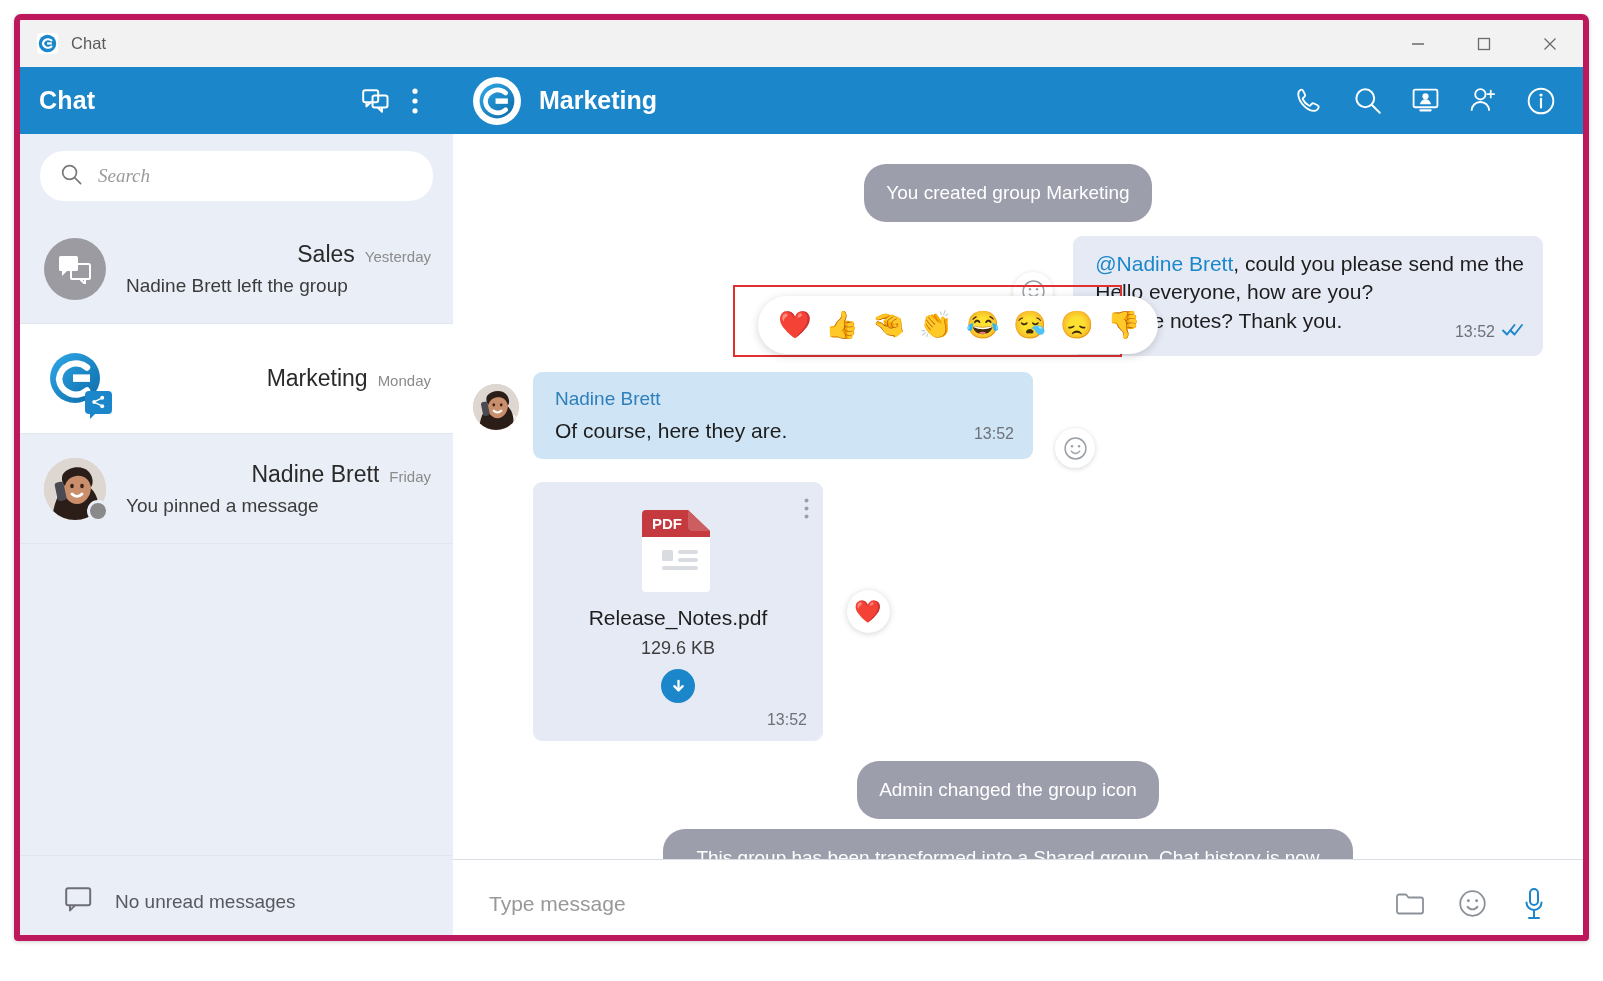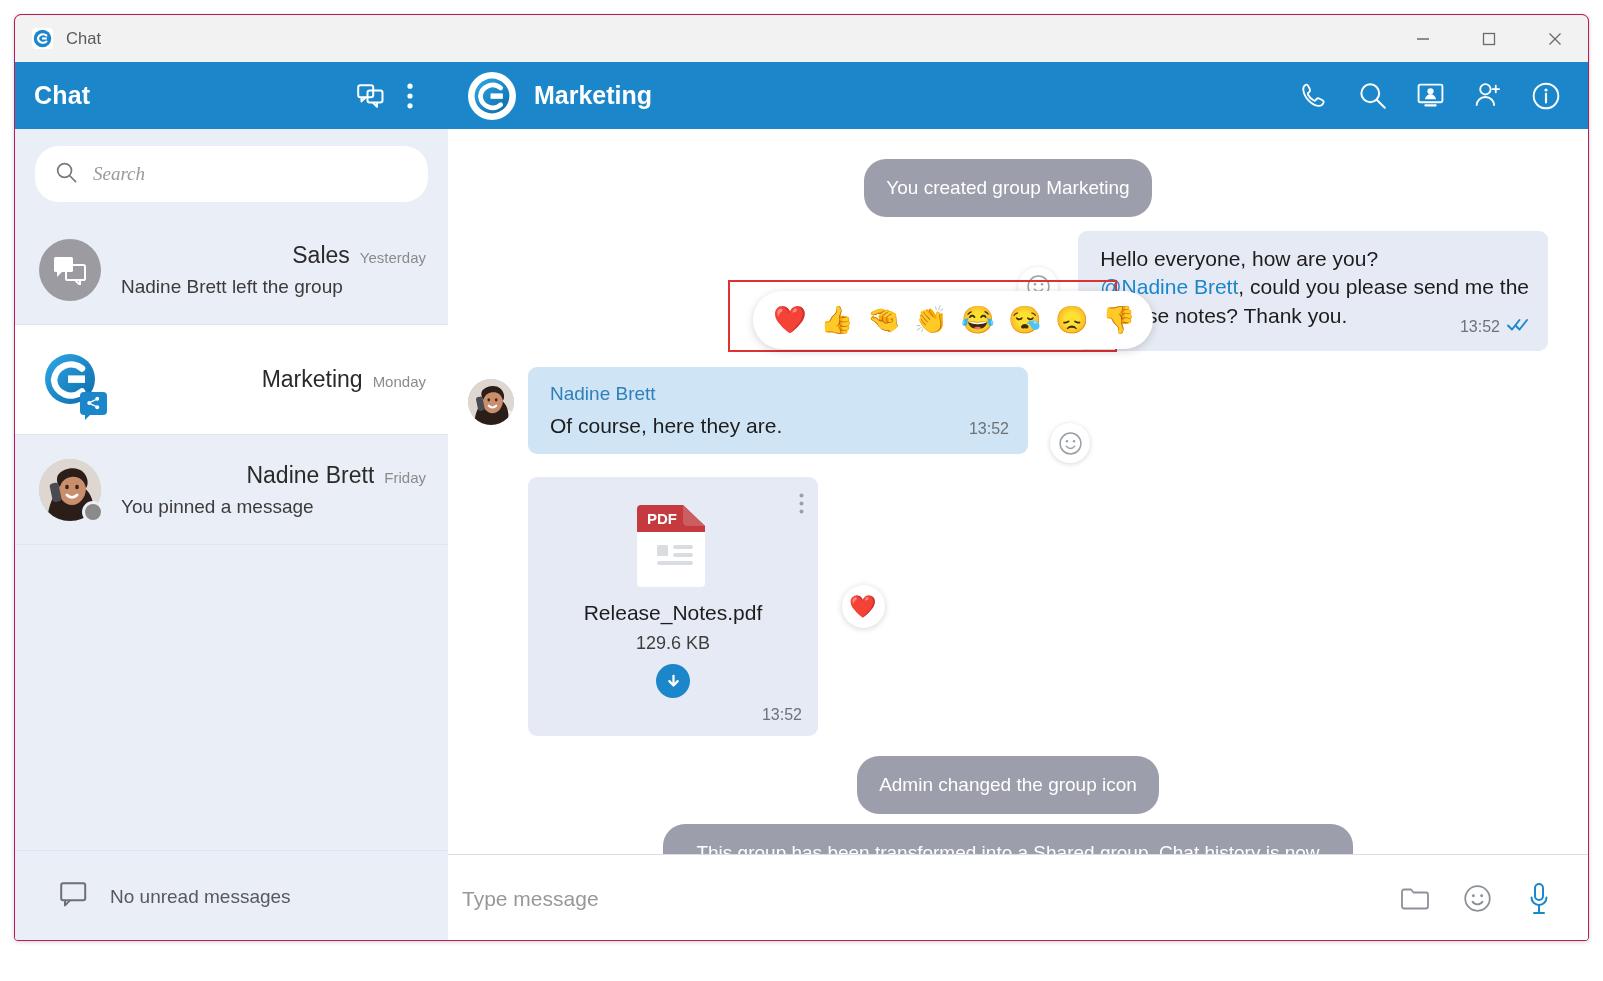--- a/index.html
+++ b/index.html
@@ -9,21 +9,21 @@
     font-family: "Liberation Sans", sans-serif;
     overflow: hidden;
   }
 
   
   #app-window {
     position: absolute;
     left: 14px; top: 14px;
     width: 1575px; height: 927px;
     background: #b91c1c;
-    border: 1px solid #be185d;
+    border: 6px solid #be185d;
     border-radius: 7px 7px 4px 4px;
     overflow: hidden;
     box-shadow: 0 1px 4px rgba(0,0,0,0.18);
   }
 
   
   #titlebar {
     height: 47px;
     background: #f2f2f2;
     display: flex;
@@ -82,21 +82,21 @@
     letter-spacing: .2px;
     flex: 1 1 auto;
   }
   .hdr-icon-btn {
     width: 40px; height: 40px;
     display: flex; align-items: center; justify-content: center;
     cursor: pointer;
   }
   #search-row { padding: 17px 20px 13px 20px; }
   #search-box {
-    height: 56px;
+    height: 50px;
     background: #ffffff;
     border-radius: 24px;
     display: flex; align-items: center;
     padding: 0 20px;
   }
   #search-input {
     border: 0; outline: 0;
     flex: 1 1 auto;
     margin-left: 15px;
     font-size: 19px;
@@ -327,21 +327,21 @@
     font-size: 27px; line-height: 1;
     cursor: pointer;
     width: 33px; text-align: center;
   }
 
   
   #composer {
     height: 88px;
     border-top: 1px solid #dadde3;
     display: flex; align-items: center;
-    padding: 0 30px 0 14px;
+    padding: 0 30px 0 36px;
     flex: 0 0 auto;
   }
   #composer-input {
     flex: 1 1 auto;
     border: 0; outline: 0;
     font-size: 21px;
     color: #2a2a2a;
     background: transparent;
     font-family: "Liberation Sans", sans-serif;
   }
@@ -584,24 +584,24 @@
         <div class="msg-row out" style="margin-top:14px;">
           <div class="react-btn" style="margin-top:36px;margin-right:20px;">
             <svg width="25" height="25" viewBox="0 0 24 24">
               <circle cx="12" cy="12" r="10" fill="none" stroke="#9aa0a6" stroke-width="1.4"></circle>
               <circle cx="8.6" cy="9.8" r="1.2" fill="#9aa0a6"></circle>
               <circle cx="15.4" cy="9.8" r="1.2" fill="#9aa0a6"></circle>
               <path d="M8 14.6c1 1.5 2.4 2.2 4 2.2s3-0.7 4-2.2" fill="none" stroke="#9aa0a6" stroke-width="1.4" stroke-linecap="round"></path>
             </svg>
           </div>
           <div class="bubble out">
-            <div>Hello everyone, how are you?</div>
             <div>
               <span class="mention">@Nadine Brett</span><span>, could you please send me the</span>
             </div>
+            <div>Hello everyone, how are you?</div>
             <div>
               <span>release notes? Thank you.</span>
               <span class="bubble-meta">
                 <span>13:52</span>
                 <span>
                   <svg width="22" height="14" viewBox="0 0 22 14">
                     <path d="M1 7.5l4 4L12.5 2" fill="none" stroke="#1b87ca" stroke-width="1.9" stroke-linecap="round" stroke-linejoin="round"></path>
                     <path d="M8.5 7.5l4 4L20 2" fill="none" stroke="#1b87ca" stroke-width="1.9" stroke-linecap="round" stroke-linejoin="round"></path>
                   </svg>
                 </span>

